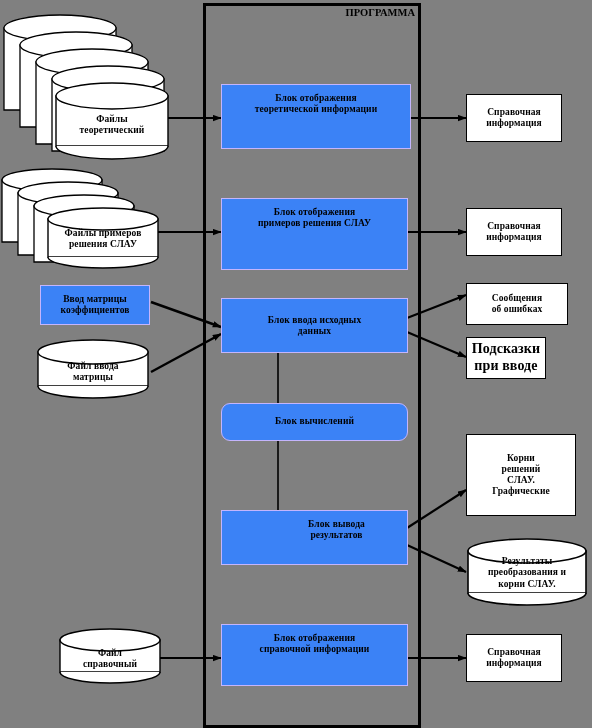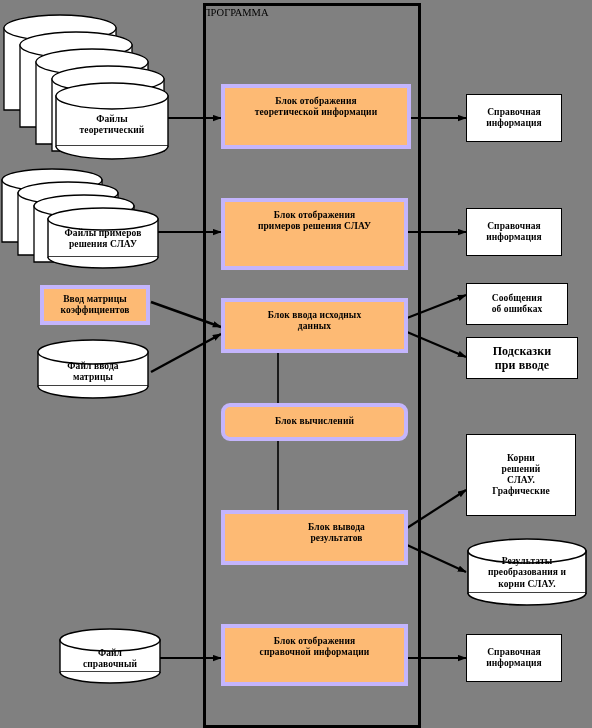--- a/index.html
+++ b/index.html
@@ -44,29 +44,29 @@
   }
 
   
   .frame {
     position: absolute;
     border: 3px solid #000;
     background: transparent;
   }
   .frame-title {
     position: absolute;
-    text-align: left;
-    font-weight: normal;
+    text-align: right;
+    font-weight: bold;
     color: #000;
   }
 
   
   .rect {
-    background: #fdba74;
-    border: 4px solid #c4b5fd;
+    background: #3b82f6;
+    border: 1px solid #c4b5fd;
   }
 
   
   .round {
     background: #ffffff;
     border: 1.5px solid #000;
     border-radius: 0;
   }
 
   .lbl2 { white-space: pre-line; }
@@ -191,41 +191,41 @@
 
   <div class="node lbl2" style="left:60px; top:641px; width:100px; height:36px; font-size:9.5px;">Файл
 справочный</div>
 
   <div class="node rect lbl2" style="left:221px; top:84px; width:190px; height:65px; font-size:9.5px; align-items:flex-start; padding-top:8px;">Блок отображения
 теоретической информации</div>
 
   <div class="node rect lbl2" style="left:221px; top:198px; width:187px; height:72px; font-size:9.5px; align-items:flex-start; padding-top:8px;">Блок отображения
 примеров решения СЛАУ</div>
 
-  <div class="node rect lbl2" style="left:221px; top:298px; width:187px; height:55px; font-size:9.5px; align-items:flex-start; padding-top:8px;">Блок ввода исходных
+  <div class="node rect lbl2" style="left:221px; top:298px; width:187px; height:55px; font-size:9.5px; align-items:flex-start; padding-top:16px;">Блок ввода исходных
 данных</div>
 
   <div class="node rect" style="left:221px; top:403px; width:187px; height:38px; font-size:9.5px;border-radius:9px;">Блок вычислений</div>
 
   <div class="node rect lbl2" style="left:221px; top:510px; width:187px; height:55px; font-size:9.5px; align-items:flex-start; padding-top:8px;padding-left:44px;">Блок вывода
 результатов</div>
 
   <div class="node rect lbl2" style="left:221px; top:624px; width:187px; height:62px; font-size:9.5px; align-items:flex-start; padding-top:8px;">Блок отображения
 справочной информации</div>
 
   <div class="node round lbl2" style="left:466px; top:94px; width:96px; height:48px; font-size:9.5px;">Справочная
 информация</div>
 
   <div class="node round lbl2" style="left:466px; top:208px; width:96px; height:48px; font-size:9.5px;">Справочная
 информация</div>
 
   <div class="node round lbl2" style="left:466px; top:283px; width:102px; height:42px; font-size:9.5px;">Сообщения
 об ошибках</div>
 
-  <div class="node round lbl2" style="left:466px; top:337px; width:112px; height:42px; font-size:12px;">Подсказки
+  <div class="node round lbl2" style="left:466px; top:337px; width:80px; height:42px; font-size:14px;">Подсказки
 при вводе</div>
 
   <div class="node round lbl2" style="left:466px; top:434px; width:110px; height:82px; font-size:9.5px;">Корни
 решений
 СЛАУ.
 Графические</div>
 
   <div class="node lbl2" style="left:468px; top:550px; width:118px; height:46px; font-size:9.5px;">Результаты
 преобразования и
 корни СЛАУ.</div>

